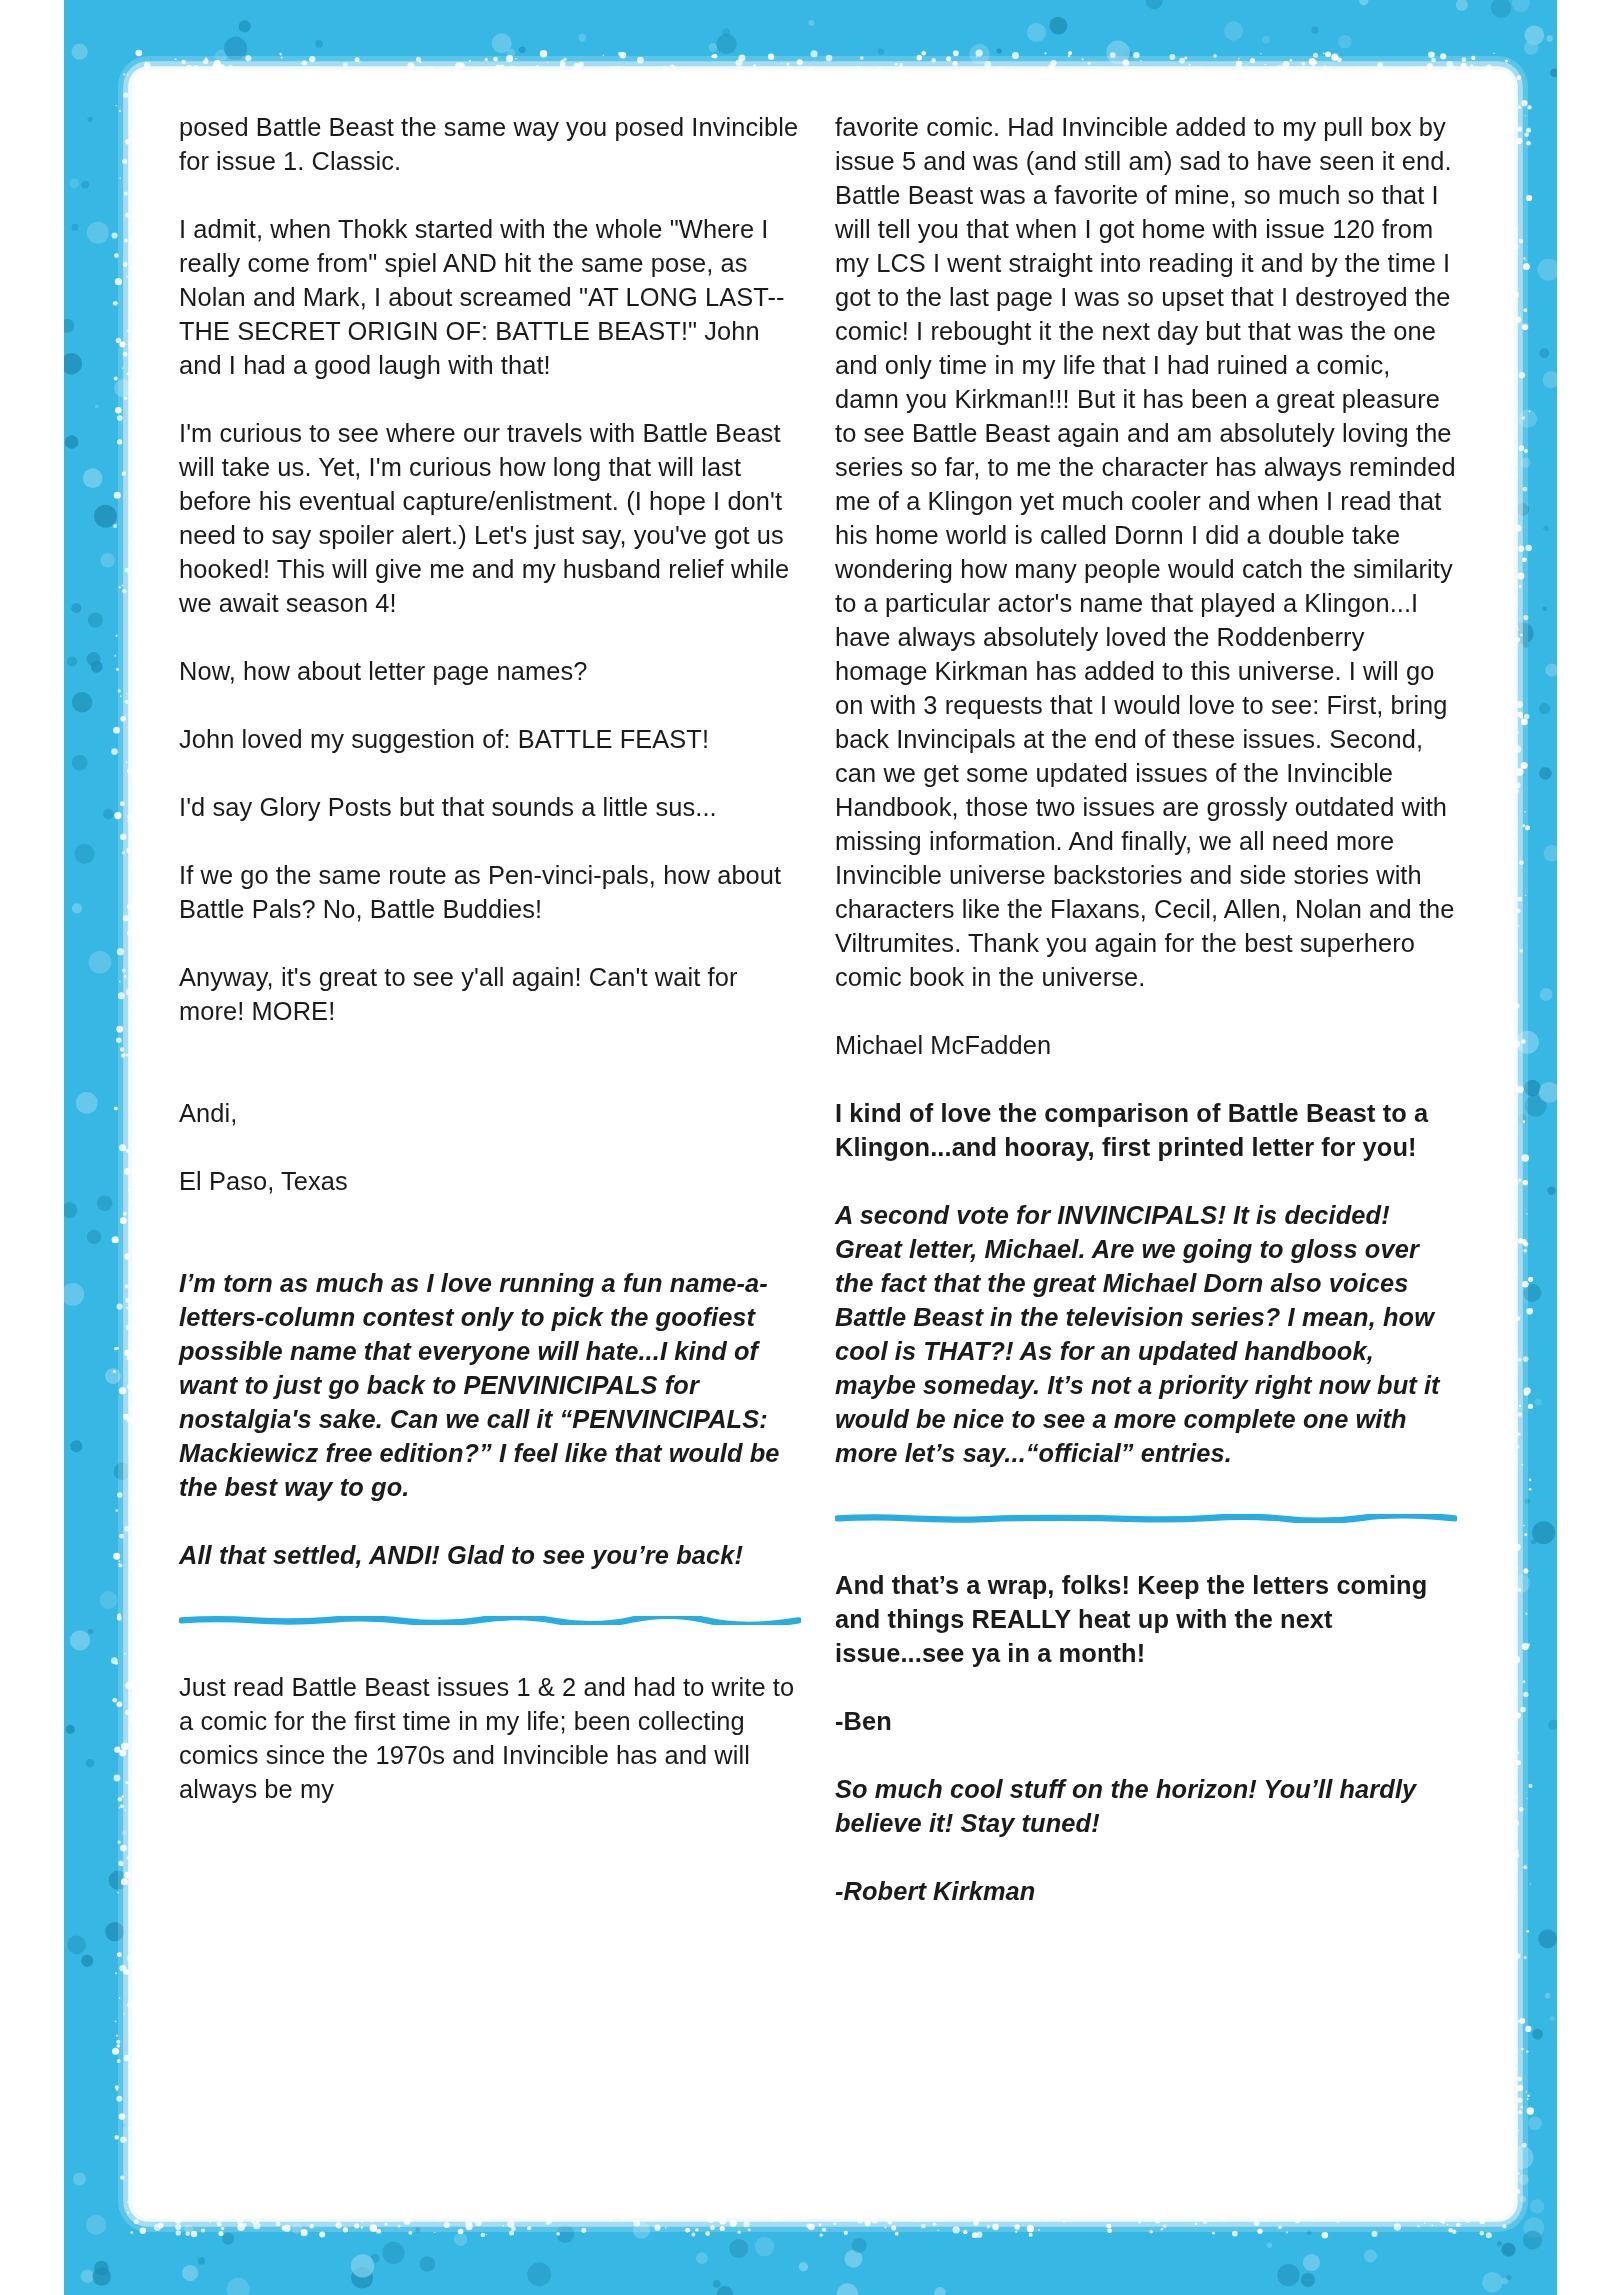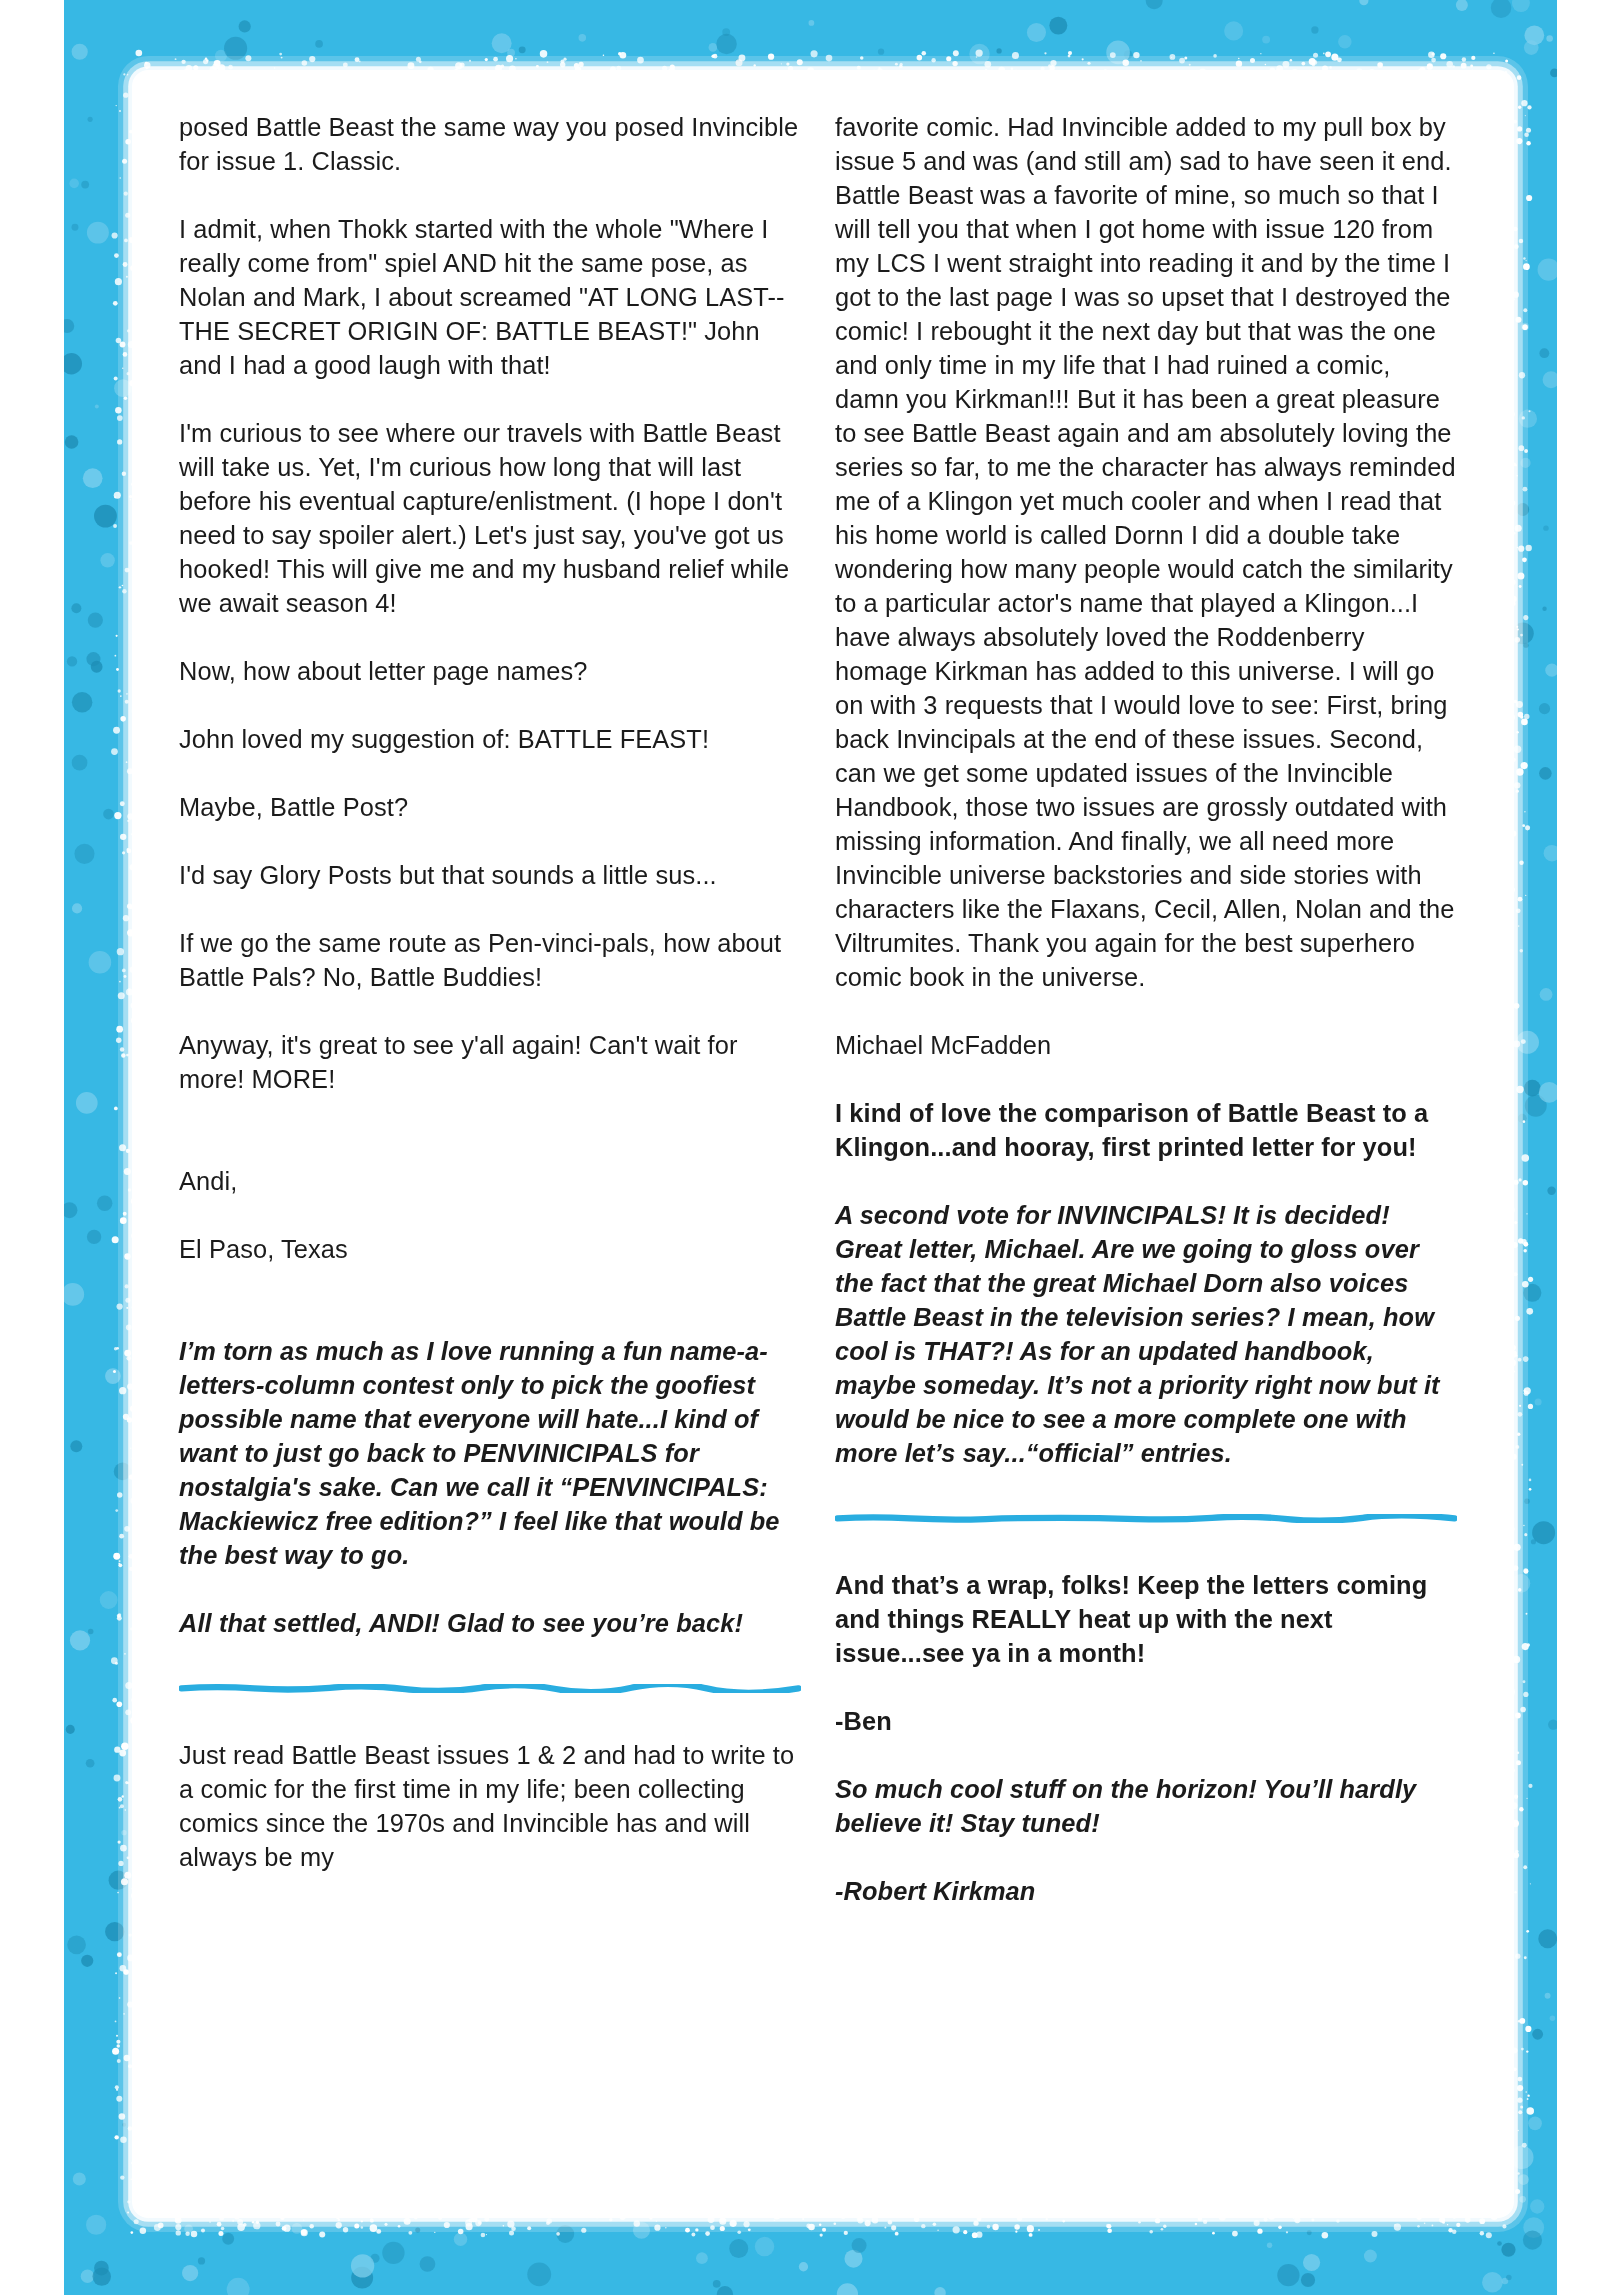--- a/index.html
+++ b/index.html
@@ -1135,21 +1135,20 @@
 
   <div class="inner">
 
     <div class="col left">
       <div>
         <p class="para">posed Battle Beast the same way you posed Invincible for issue 1. Classic.</p>
         <p class="para">I admit, when Thokk started with the whole "Where I really come from" spiel AND hit the same pose, as Nolan and Mark, I about screamed "AT LONG LAST--THE SECRET ORIGIN OF: BATTLE BEAST!" John and I had a good laugh with that!</p>
         <p class="para">I'm curious to see where our travels with Battle Beast will take us. Yet, I'm curious how long that will last before his eventual capture/enlistment. (I hope I don't need to say spoiler alert.) Let's just say, you've got us hooked! This will give me and my husband relief while we await season 4!</p>
         <p class="para">Now, how about letter page names?</p>
         <p class="para">John loved my suggestion of: BATTLE FEAST!</p>
-        <p class="para">Maybe, Battle Post?</p>
         <p class="para">I'd say Glory Posts but that sounds a little sus...</p>
         <p class="para">If we go the same route as Pen-vinci-pals, how about Battle Pals? No, Battle Buddies!</p>
         <p class="para">Anyway, it's great to see y'all again! Can't wait for more! MORE!</p>
         <div class="para">
           <div>Andi,</div>
           <div>El Paso, Texas</div>
         </div>
       </div>
       <p class="para bolditalic">I’m torn as much as I love running a fun name-a-letters-column contest only to pick the goofiest possible name that everyone will hate...I kind of want to just go back to PENVINICIPALS for nostalgia's sake. Can we call it “PENVINCIPALS: Mackiewicz free edition?” I feel like that would be the best way to go.</p>
       <p class="para bolditalic" style="margin-bottom:3px">All that settled, ANDI! Glad to see you’re back!</p>

